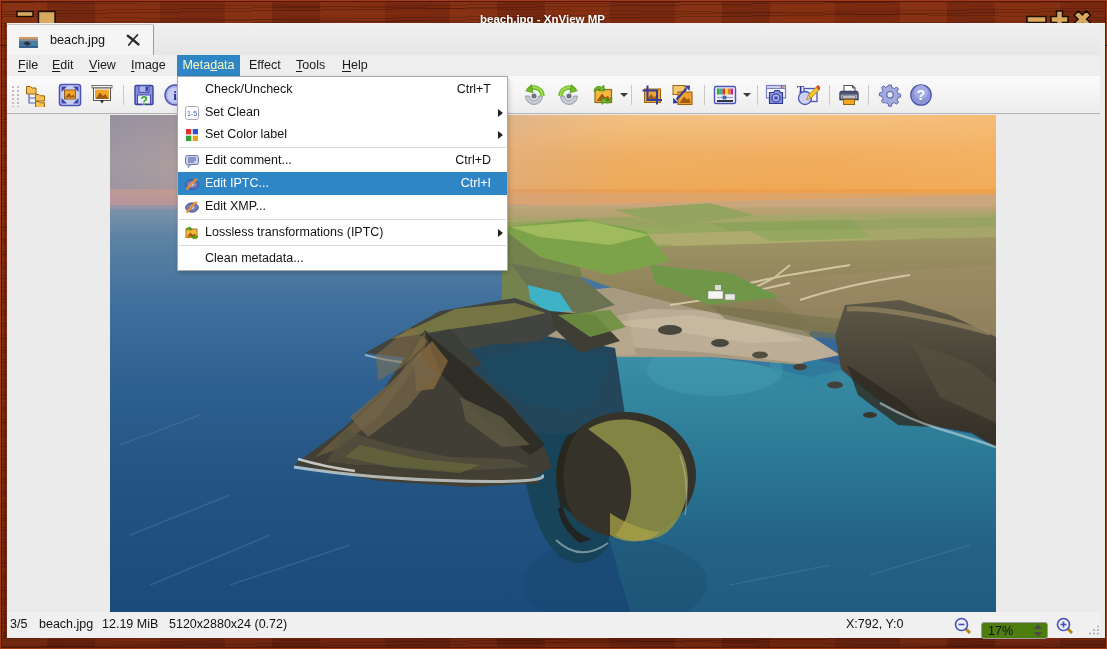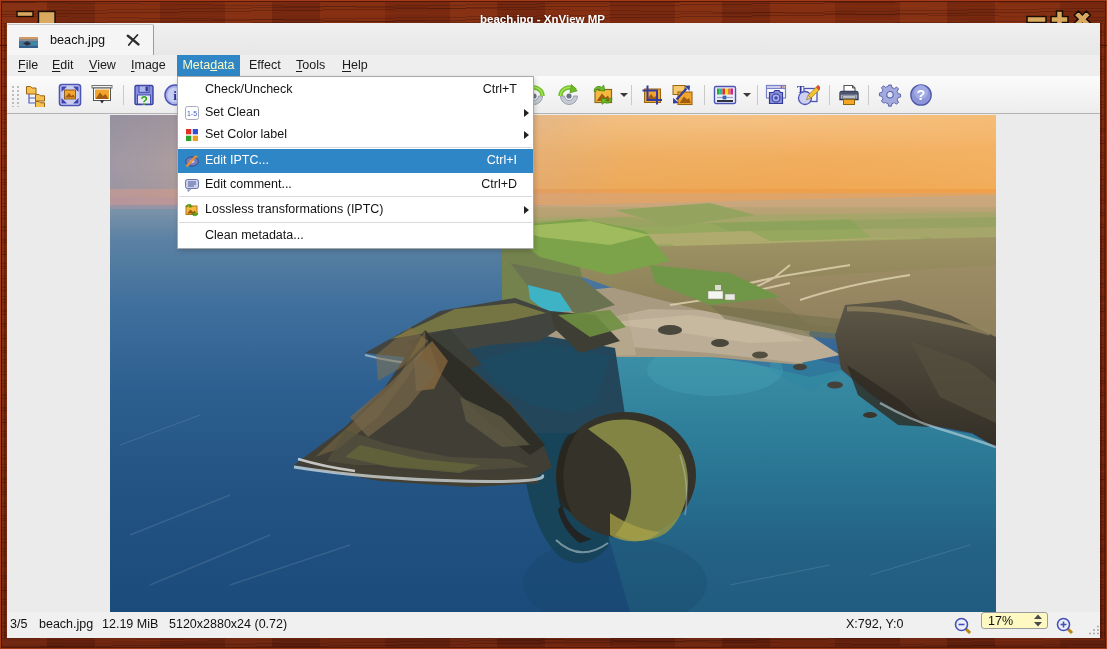--- a/index.html
+++ b/index.html
@@ -12,21 +12,21 @@
   repeating-linear-gradient(90deg, rgba(255,150,70,.05) 0 47px, rgba(0,0,0,.09) 47px 95px, rgba(255,130,60,.04) 95px 160px, rgba(20,0,0,.07) 160px 225px),
   linear-gradient(180deg,#802c11,#67210e);
  box-shadow: inset 0 0 0 1px #a33a18, inset 0 0 0 2px #541708;
 }
 #titlebar{position:absolute;left:0;top:8px;width:1107px;height:38px;
  border-bottom:1px solid #4c1205;}
 #title{position:absolute;left:0;top:0;width:1085px;height:23px;line-height:23px;
  text-align:center;color:#fff;font-size:11.5px;font-weight:bold;
  text-shadow:0 1px 2px rgba(0,0,0,.55);}
 .tbtn{position:absolute}
-#content{position:absolute;left:7px;top:23px;width:988px;height:615px;background:#ececec;box-shadow:inset 1px 0 0 #d8d8d8, inset 0 1px 0 #f8f8f8;}
+#content{position:absolute;left:7px;top:23px;width:1098px;height:615px;background:#ececec;box-shadow:inset 1px 0 0 #d8d8d8, inset 0 1px 0 #f8f8f8;}
 #tabbar{position:absolute;left:0;top:0;width:1093px;height:32px;
  background:linear-gradient(180deg,#f0f0f0,#e7e7e7);}
 #tab{position:absolute;left:0;top:1px;width:147px;height:31px;background:#f5f5f5;
  border-right:1px solid #9b9b9b;border-top:1px solid #c6c6c6;border-radius:2px 2px 0 0;}
 #tab .thumb{position:absolute;left:12px;top:12px}
 #tab .lbl{position:absolute;left:43px;top:8px;font-size:12.7px;color:#111}
 #tab .tx{position:absolute;left:119px;top:9px}
 #menubar{position:absolute;left:0;top:32px;width:1093px;height:21px;background:#eeeeee;font-size:12.5px;color:#1a1a1a}
 .mi{position:absolute;top:0;height:21px;line-height:20px}
 .mi u{text-decoration-thickness:1px;text-underline-offset:2px}
@@ -36,25 +36,25 @@
 .ti{position:absolute;top:7px;width:24px;height:24px}
 .tsep{position:absolute;top:9px;width:1px;height:20px;background:#c9c9c9}
 .tcaret{position:absolute;top:17px;width:0;height:0;border-left:4px solid transparent;border-right:4px solid transparent;border-top:4px solid #3a3a3a}
 #grip{position:absolute;left:4px;top:9px;width:10px;height:22px;
  background-image:radial-gradient(circle at 2px 2px,#bdbdbd 1.1px,transparent 1.3px);
  background-size:5px 4px;}
 #viewer{position:absolute;left:0;top:91px;width:1093px;height:498px;background:#ebebeb}
 #photo{position:absolute;left:103px;top:1px;width:886px;height:497px}
 #statusbar{position:absolute;left:0;top:589px;width:1093px;height:26px;background:#f0f0f0;font-size:12.5px;color:#111}
 #sright{position:absolute;left:839px;top:5px}
-#spin{position:absolute;left:974px;top:0;width:67px;height:17px;background:#fef9c3;border:1px solid #9c9c9c;border-radius:3px;font-size:12.5px}
+#spin{position:absolute;left:974px;top:10px;width:67px;height:17px;background:#4d7c0f;border:1px solid #9c9c9c;border-radius:3px;font-size:12.5px}
 #spin .v{position:absolute;left:6px;top:1px}
 #spin .arr{position:absolute;right:3px;top:0;width:12px;height:15px}
 #sgrip{position:absolute;left:1080px;top:13px;width:13px;height:11px}
-#dropdown{position:absolute;left:177px;top:76px;width:357px;background:#fff;
+#dropdown{position:absolute;left:177px;top:76px;width:331px;background:#fff;
  border:1px solid #a9a9a9;box-shadow:1px 2px 5px rgba(0,0,0,.18);font-size:12.5px;color:#141414;padding:1px 0}
 .dmi{position:relative;height:22.7px;line-height:22.7px}
 .dmi .ic{position:absolute;left:7px;top:5px;width:14px;height:14px}
 .dmi .lb{position:absolute;left:27px;top:0}
 .dmi .sc{position:absolute;right:16px;top:0}
 .dmi .sub{position:absolute;right:4px;top:8px;width:0;height:0;border-top:4px solid transparent;border-bottom:4px solid transparent;border-left:5px solid #222}
 .dmi.hl{background:#2f86c6;color:#fff;height:23.5px;line-height:23.5px}
 .dsep{height:3px;position:relative}
 .dsep:after{content:"";position:absolute;left:1px;right:1px;top:1px;height:1px;background:#d9d9d9}
 </style></head>
@@ -438,43 +438,52 @@
         <svg class="ic" viewBox="0 0 14 14">
           <rect x="1" y="1" width="5.3" height="5.3" fill="#e23028"></rect>
           <rect x="7.7" y="1" width="5.3" height="5.3" fill="#3050d8"></rect>
           <rect x="1" y="7.7" width="5.3" height="5.3" fill="#2ca32c"></rect>
           <rect x="7.7" y="7.7" width="5.3" height="5.3" fill="#f0a020"></rect>
         </svg>
         <span class="lb">Set Color label</span>
         <span class="sub"></span>
       </div>
   <div class="dsep"></div>
-  <div class="dmi hl">
-        <svg class="ic" viewBox="0 0 14 14">
-          <ellipse cx="7" cy="7.5" rx="6.3" ry="4.6" fill="#777dbb" stroke="#3c4187"></ellipse>
-          <ellipse cx="7" cy="7.5" rx="2.4" ry="1.7" fill="#c4c8e6"></ellipse>
-          <line x1="1.5" y1="12.5" x2="11" y2="2" stroke="#e8912c" stroke-width="2.2"></line>
-          <path d="M11.7 1.2 L13 2.5 L11 4 Z" fill="#e8912c"></path>
-        </svg>
-        <span class="lb">Edit IPTC...</span>
-        <span class="sc">Ctrl+I</span>
-      </div>
   <div class="dmi">
         <svg class="ic" viewBox="0 0 14 14">
           <rect x=".5" y="1.5" width="13" height="9" rx="2" fill="#ccd2ea" stroke="#6a74ac"></rect>
           <path d="M3 10.5 L3 13.5 L6.5 10.5 Z" fill="#ccd2ea" stroke="#6a74ac" stroke-width=".8"></path>
           <g stroke="#4a549a" stroke-width="1">
             <line x1="3" y1="4" x2="11" y2="4"></line>
             <line x1="3" y1="6" x2="11" y2="6"></line>
             <line x1="3" y1="8" x2="9" y2="8"></line>
           </g>
         </svg>
         <span class="lb">Edit comment...</span>
         <span class="sc">Ctrl+D</span>
       </div>
+  <div class="dmi hl">
+        <svg class="ic" viewBox="0 0 14 14">
+          <ellipse cx="7" cy="7.5" rx="6.3" ry="4.6" fill="#777dbb" stroke="#3c4187"></ellipse>
+          <ellipse cx="7" cy="7.5" rx="2.4" ry="1.7" fill="#c4c8e6"></ellipse>
+          <line x1="1.5" y1="12.5" x2="11" y2="2" stroke="#e8912c" stroke-width="2.2"></line>
+          <path d="M11.7 1.2 L13 2.5 L11 4 Z" fill="#e8912c"></path>
+        </svg>
+        <span class="lb">Edit IPTC...</span>
+        <span class="sc">Ctrl+I</span>
+      </div>
+  <div class="dmi">
+        <svg class="ic" viewBox="0 0 14 14">
+          <ellipse cx="7" cy="7.5" rx="6.3" ry="4.6" fill="#777dbb" stroke="#3c4187"></ellipse>
+          <ellipse cx="7" cy="7.5" rx="2.4" ry="1.7" fill="#c4c8e6"></ellipse>
+          <line x1="1.5" y1="12.5" x2="11" y2="2" stroke="#e8912c" stroke-width="2.2"></line>
+          <path d="M11.7 1.2 L13 2.5 L11 4 Z" fill="#e8912c"></path>
+        </svg>
+        <span class="lb">Edit XMP...</span>
+      </div>
   <div class="dsep"></div>
   <div class="dmi">
         <svg class="ic" viewBox="0 0 14 14">
           <rect x="1" y="3" width="11" height="8.5" fill="#f5b93f" stroke="#b87818"></rect>
           <path d="M2 10.5 L5.5 6.5 L8 9 L10 7.5 L11 10.5 Z" fill="#a05c10"></path>
           <path d="M1.2 3.8 C1.2 1.2 4.8 .6 6.2 2 L5 2 L7.4 3.4 L4.6 4.6 L5.2 3.4 C3.8 2.2 2.2 2.6 2.2 3.8 Z" fill="#58b818" stroke="#2e7a0a" stroke-width=".5"></path>
           <path d="M12.8 10.2 C12.8 12.8 9.2 13.4 7.8 12 L9 12 L6.6 10.6 L9.4 9.4 L8.8 10.6 C10.2 11.8 11.8 11.4 11.8 10.2 Z" fill="#58b818" stroke="#2e7a0a" stroke-width=".5"></path>
         </svg>
         <span class="lb">Lossless transformations (IPTC)</span>
         <span class="sub"></span>

